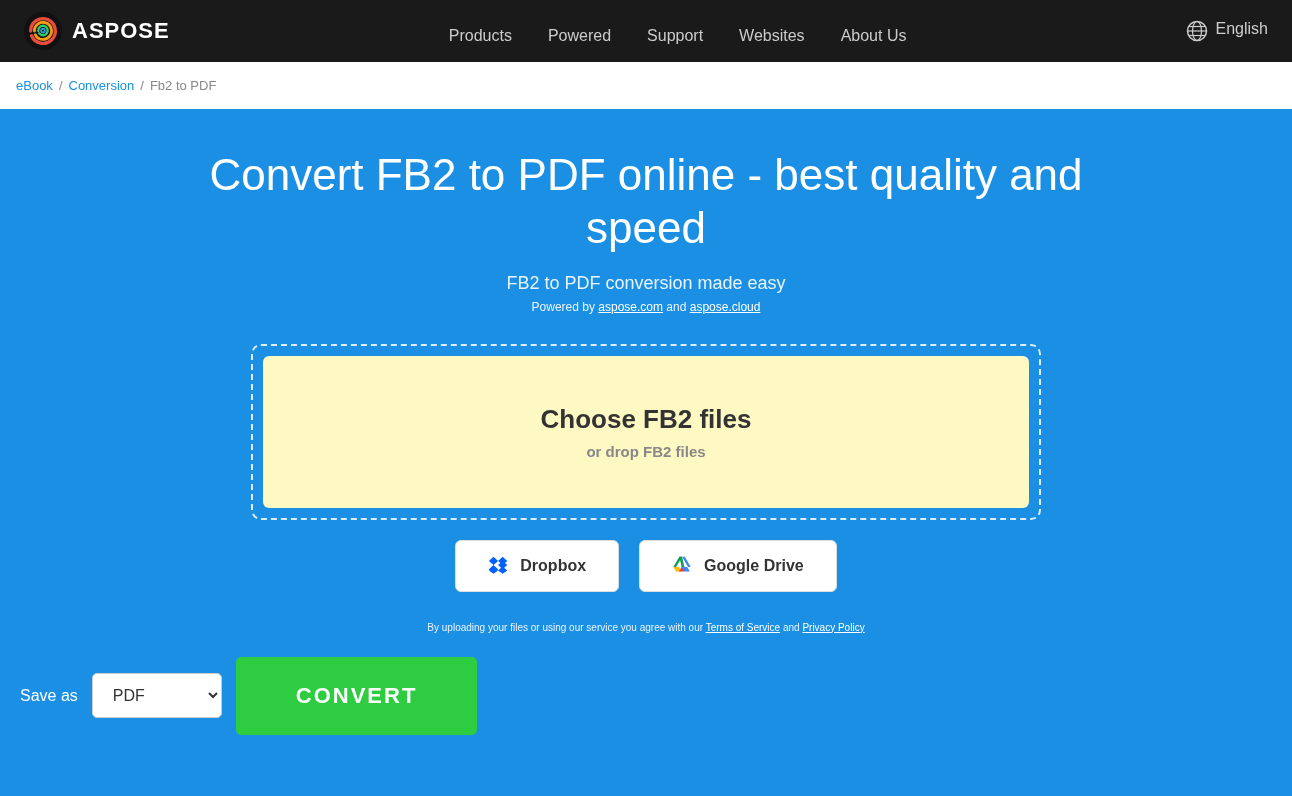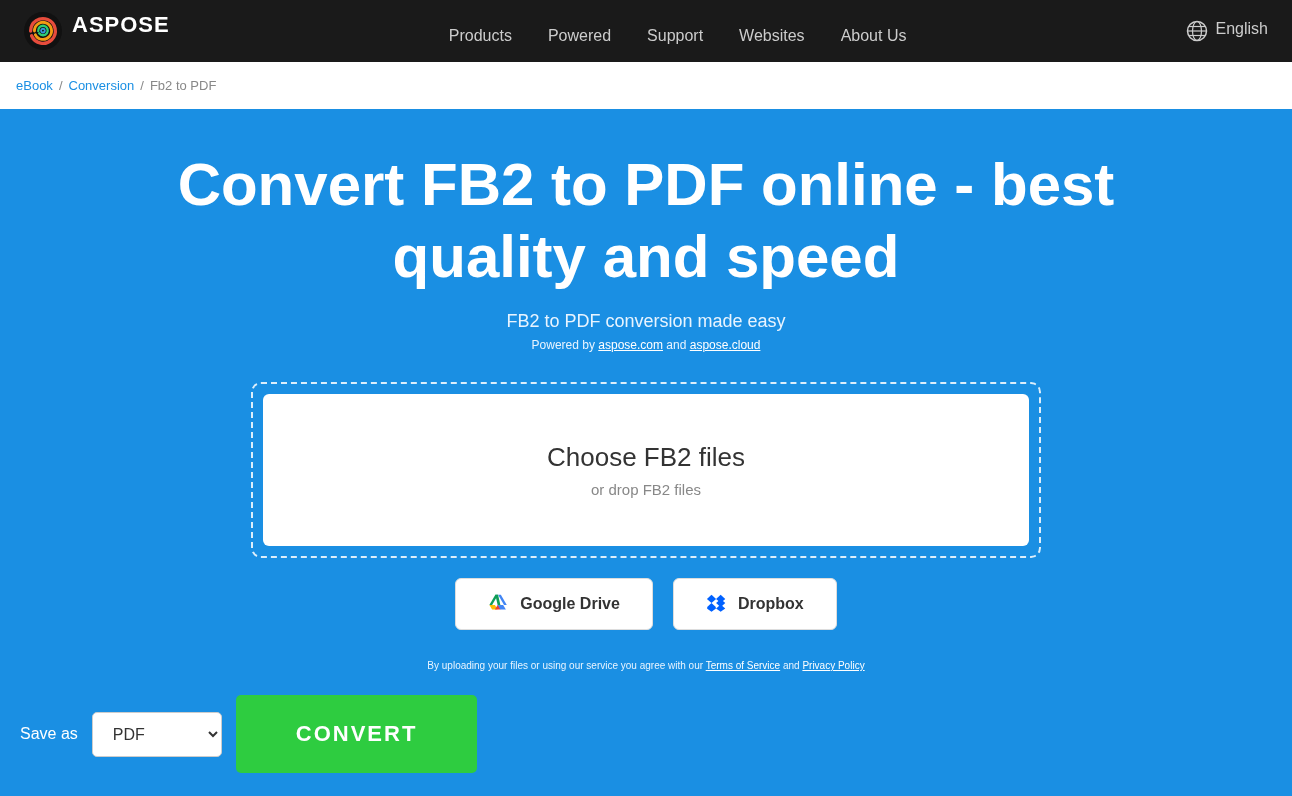--- a/index.html
+++ b/index.html
@@ -9,20 +9,21 @@
     nav {
       background: #1a1a1a;
       display: flex;
       align-items: center;
       padding: 0 24px;
       height: 62px;
       justify-content: space-between;
     }
     .nav-logo {
       display: flex;
+      align-items: center;
       gap: 10px;
       text-decoration: none;
     }
     .nav-logo-text {
       color: #fff;
       font-size: 22px;
       font-weight: 700;
       letter-spacing: 1px;
     }
     .nav-links {
@@ -71,22 +72,22 @@
 
     
     .main-content {
       background: #1a8fe3;
       padding: 40px 20px 30px;
       text-align: center;
       min-height: 730px;
     }
     .main-title {
       color: #fff;
-      font-size: 60px;
-      font-weight: 700;
+      font-size: 44px;
+      font-weight: 400;
       line-height: 1.2;
       max-width: 1000px;
       margin: 0 auto 18px;
     }
     .main-subtitle {
       color: #e8f4ff;
       font-size: 18px;
       margin-bottom: 6px;
     }
     .powered-by {
@@ -102,24 +103,25 @@
     
     .drop-zone-wrapper {
       max-width: 790px;
       margin: 0 auto 20px;
       border: 2.5px dashed rgba(255,255,255,0.85);
       border-radius: 10px;
       padding: 10px;
       background: transparent;
     }
     .drop-zone {
-      background: #ffffff;
+      background: #fef9c3;
       border-radius: 6px;
       padding: 48px 20px;
       cursor: pointer;
+      font-weight: bold;
     }
     .drop-zone-title {
       font-size: 26px;
       color: #333;
       margin-bottom: 8px;
     }
     .drop-zone-sub {
       color: #888;
       font-size: 15px;
     }
@@ -268,44 +270,44 @@
   </p>
 
   <div class="drop-zone-wrapper">
     <div class="drop-zone">
       <div class="drop-zone-title">Choose FB2 files</div>
       <div class="drop-zone-sub">or drop FB2 files</div>
     </div>
   </div>
 
   <div class="cloud-buttons">
+    <button class="btn-cloud btn-dropbox">
+
+      <svg class="dropbox-icon" viewBox="0 0 24 24">
+        <path d="M6 2L1 6.5l5 4.5 5-4.5L6 2z" fill="#0061FF"></path>
+        <path d="M16 2l-5 4.5 5 4.5 5-4.5L16 2z" fill="#0061FF"></path>
+        <path d="M1 15.5l5 4.5 5-4.5-5-4.5-5 4.5z" fill="#0061FF"></path>
+        <path d="M16 15.5l5-4.5-5-4.5-5 4.5 5 4.5z" fill="#0061FF"></path>
+        <path d="M11 17l-5-4.5L1 17l5 3.5L11 17z" fill="#0061FF"></path>
+        <path d="M11 17l5-4.5 5 4.5-5 3.5-5-3.5z" fill="#0061FF"></path>
+      </svg>
+      <span>Dropbox</span>
+    </button>
     <button class="btn-cloud btn-google">
 
       <svg class="gdrive-icon" viewBox="0 0 24 24">
         <path d="M4.5 18L1.5 13l6-10.5h9L22.5 13 19.5 18H4.5z" fill="none"></path>
         <path d="M1.5 13L8 2h3L4.5 13H1.5z" fill="#0F9D58"></path>
         <path d="M11 2h3l6.5 11h-3L11 2z" fill="#4285F4"></path>
         <path d="M4.5 18l-3-5h6l3 5H4.5z" fill="#FBBC05"></path>
         <path d="M7.5 18l3-5h6l-3 5H7.5z" fill="#EA4335"></path>
         <path d="M19.5 18h-6l-3-5h6l3 5z" fill="#4285F4"></path>
         <path d="M13.5 13h-3L8 2h3l2.5 11z" fill="#0F9D58"></path>
       </svg>
       <span>Google Drive</span>
-    </button>
-    <button class="btn-cloud btn-dropbox">
-
-      <svg class="dropbox-icon" viewBox="0 0 24 24">
-        <path d="M6 2L1 6.5l5 4.5 5-4.5L6 2z" fill="#0061FF"></path>
-        <path d="M16 2l-5 4.5 5 4.5 5-4.5L16 2z" fill="#0061FF"></path>
-        <path d="M1 15.5l5 4.5 5-4.5-5-4.5-5 4.5z" fill="#0061FF"></path>
-        <path d="M16 15.5l5-4.5-5-4.5-5 4.5 5 4.5z" fill="#0061FF"></path>
-        <path d="M11 17l-5-4.5L1 17l5 3.5L11 17z" fill="#0061FF"></path>
-        <path d="M11 17l5-4.5 5 4.5-5 3.5-5-3.5z" fill="#0061FF"></path>
-      </svg>
-      <span>Dropbox</span>
     </button>
   </div>
 
   <p class="terms-text">
     <span>By uploading your files or using our service you agree with our</span>
     <a href="#">Terms of Service</a>
     <span>and</span>
     <a href="#">Privacy Policy</a>
   </p>
 

